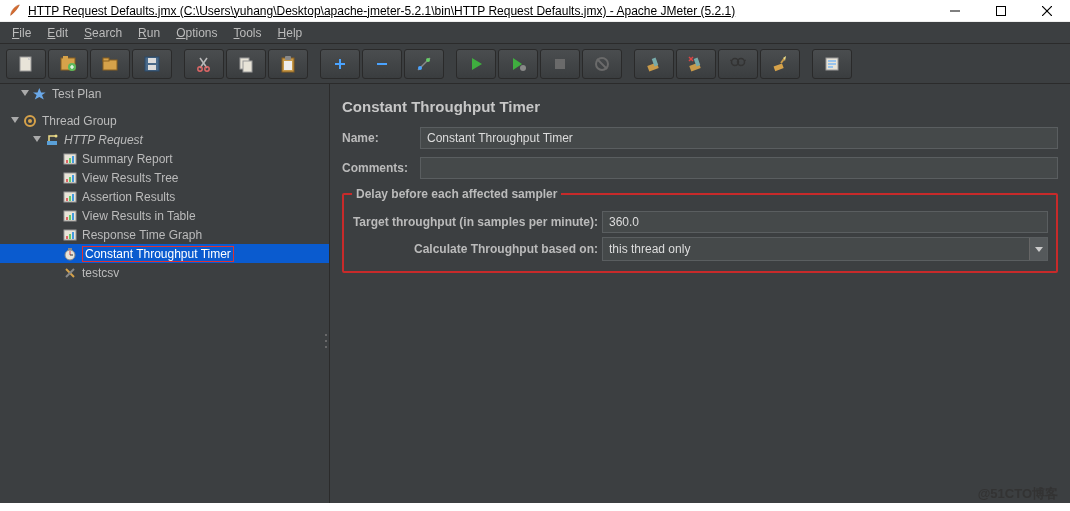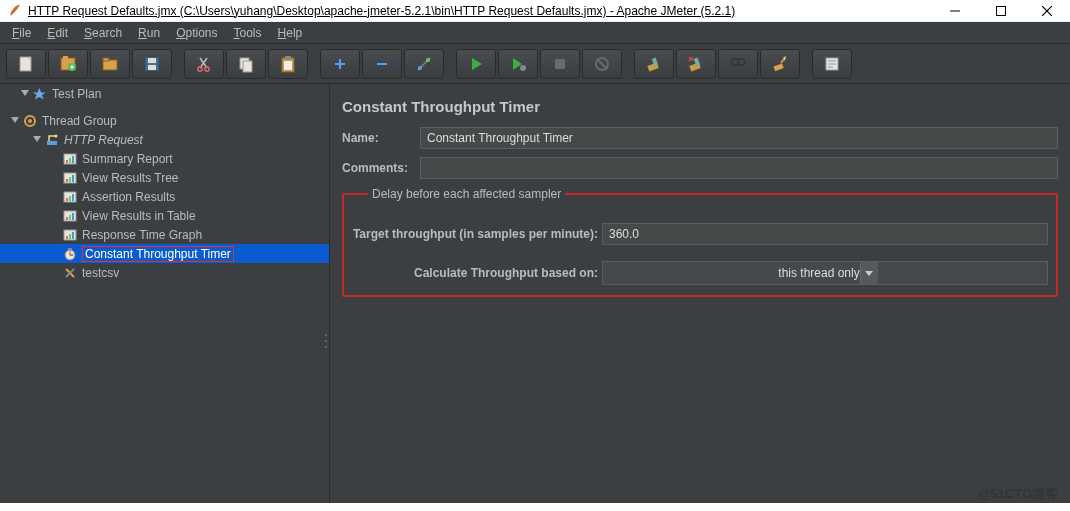--- a/index.html
+++ b/index.html
@@ -27,25 +27,25 @@
   .ind1 { padding-left: 20px; }
   .ind2 { padding-left: 10px; margin-top: 8px; }
   .ind3 { padding-left: 32px; font-style: italic; }
   .ind4 { padding-left: 50px; }
   .panel { flex: 1; background: #3c3f41; color: #bbb; padding: 8px 12px 8px 12px; position: relative; }
   .panel h2 { color: #c7c7c7; font-size: 15px; font-weight: bold; margin: 6px 0 12px 0; }
   .row { display: flex; align-items: center; margin-bottom: 8px; }
   .row label { width: 78px; font-weight: bold; color: #bbb; font-size: 12px; }
   .row input[type=text] { flex: 1; height: 22px; background: #45494a; border: 1px solid #5a5e60; color: #ddd; padding: 0 6px; font-size: 12px; }
   fieldset.group { border: 2px solid #c82a2a; border-radius: 2px; margin-top: 6px; padding: 6px 8px 10px 8px; position: relative; }
-  fieldset.group legend { color: #bbb; font-size: 12px; font-weight: normal; padding: 0 4px; background: #3c3f41; margin-left: 16px; }
-  .gr-row { display: flex; align-items: center; margin-top: 16px; }
+  fieldset.group legend { color: #bbb; font-size: 12px; font-weight: bold; padding: 0 4px; background: #3c3f41; }
+  .gr-row { display: flex; align-items: center; margin-top: 4px; }
   .gr-row .glabel { width: 250px; text-align: right; padding-right: 4px; font-weight: bold; color: #bbb; font-size: 12px; }
   .gr-row .ginput { flex: 1; height: 22px; background: #45494a; border: 1px solid #5a5e60; color: #ddd; padding: 0 6px; font-size: 12px; }
-  .gr-row .gselect { flex: 1; height: 24px; background: #45494a; border: 1px solid #5a5e60; color: #ddd; padding: 0 6px; font-size: 12px; display:flex; align-items:center; justify-content:center; }
+  .gr-row .gselect { flex: 1; height: 24px; background: #45494a; border: 1px solid #5a5e60; color: #ddd; padding: 0 6px; font-size: 12px; display:flex; align-items:center; justify-content:space-between; }
   .gselect .arrow { width: 18px; height: 22px; background: #55595b; display:flex; align-items:center; justify-content:center; margin-right:-6px; border-left:1px solid #666; }
   .watermark { position: absolute; right: 12px; bottom: 8px; color: #333; font-size: 13px; font-weight: bold; }
   svg { display:block; }
 </style>
 </head>
 <body>
 
 <div class="titlebar">
   <span class="feather">
     <svg viewBox="0 0 16 16">

